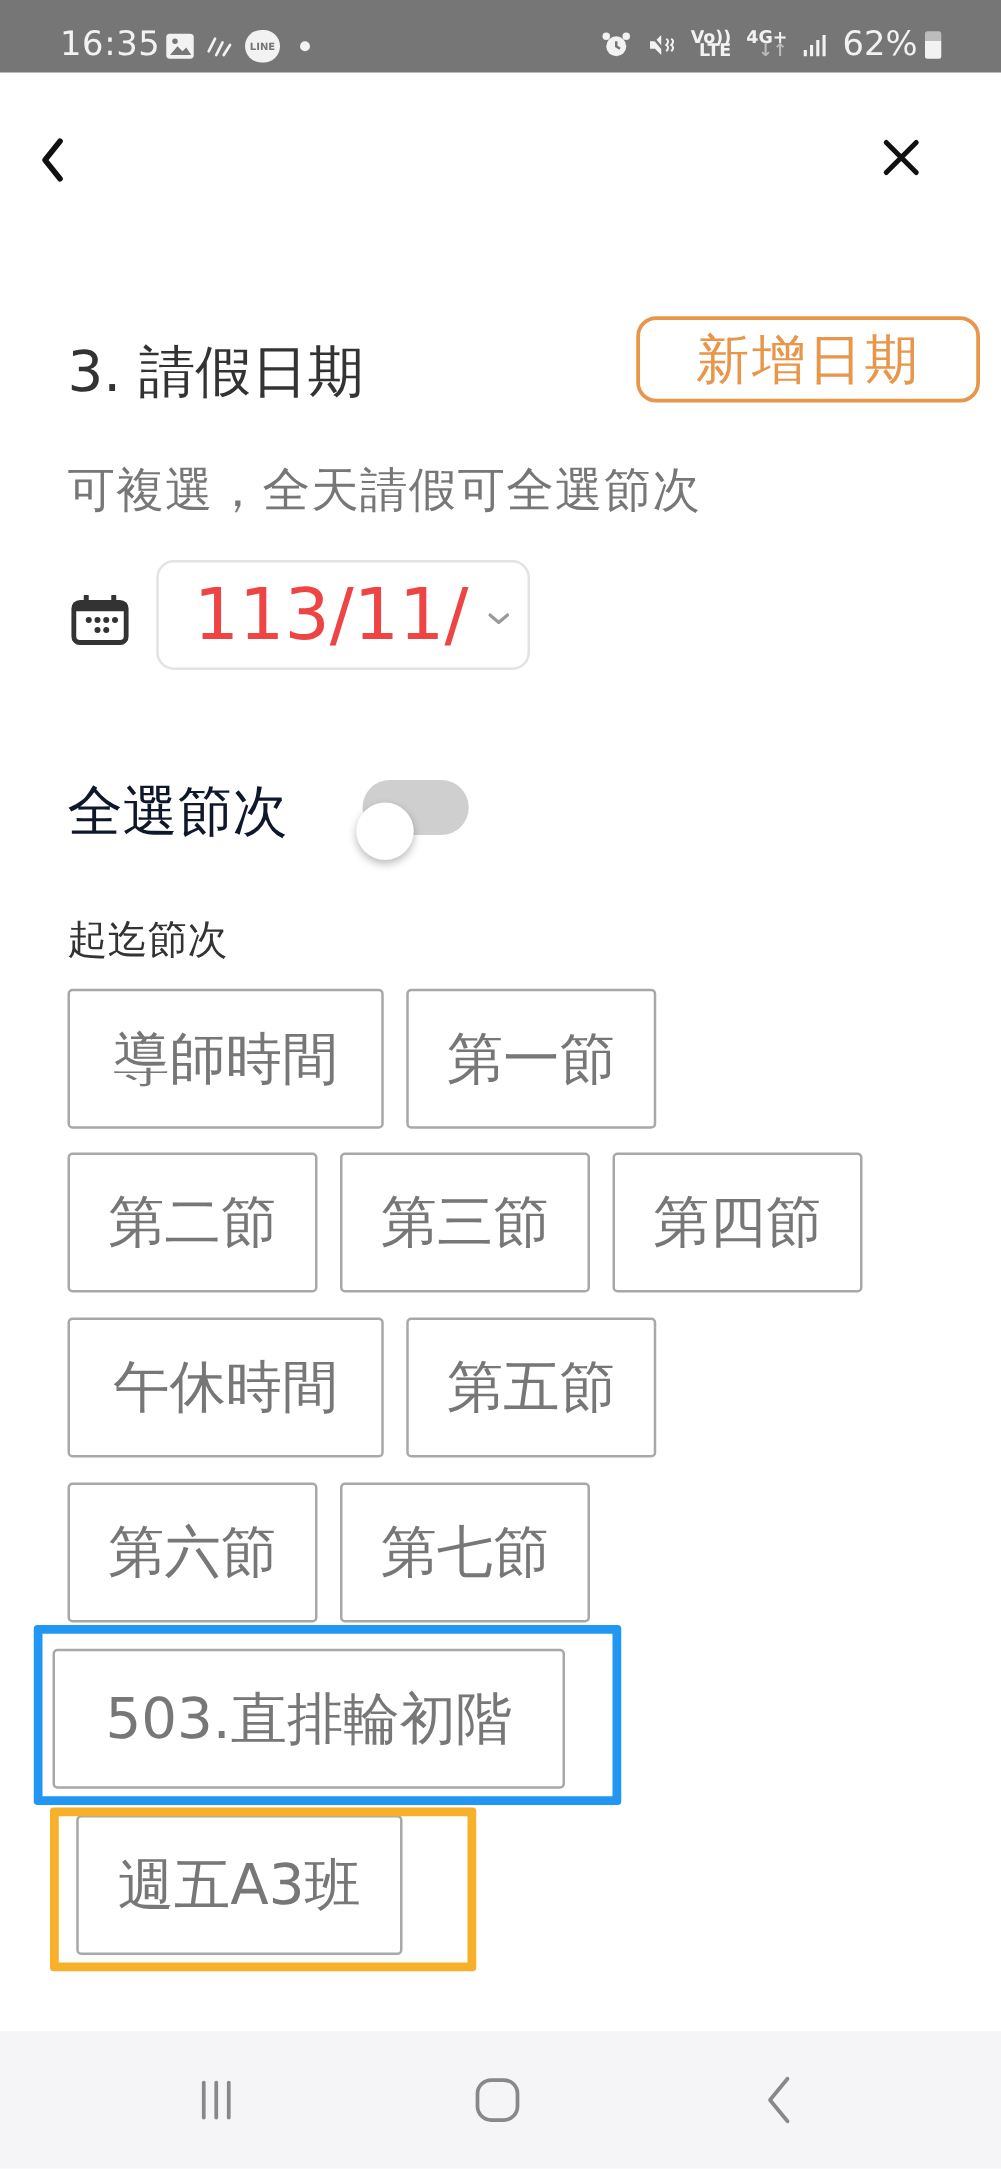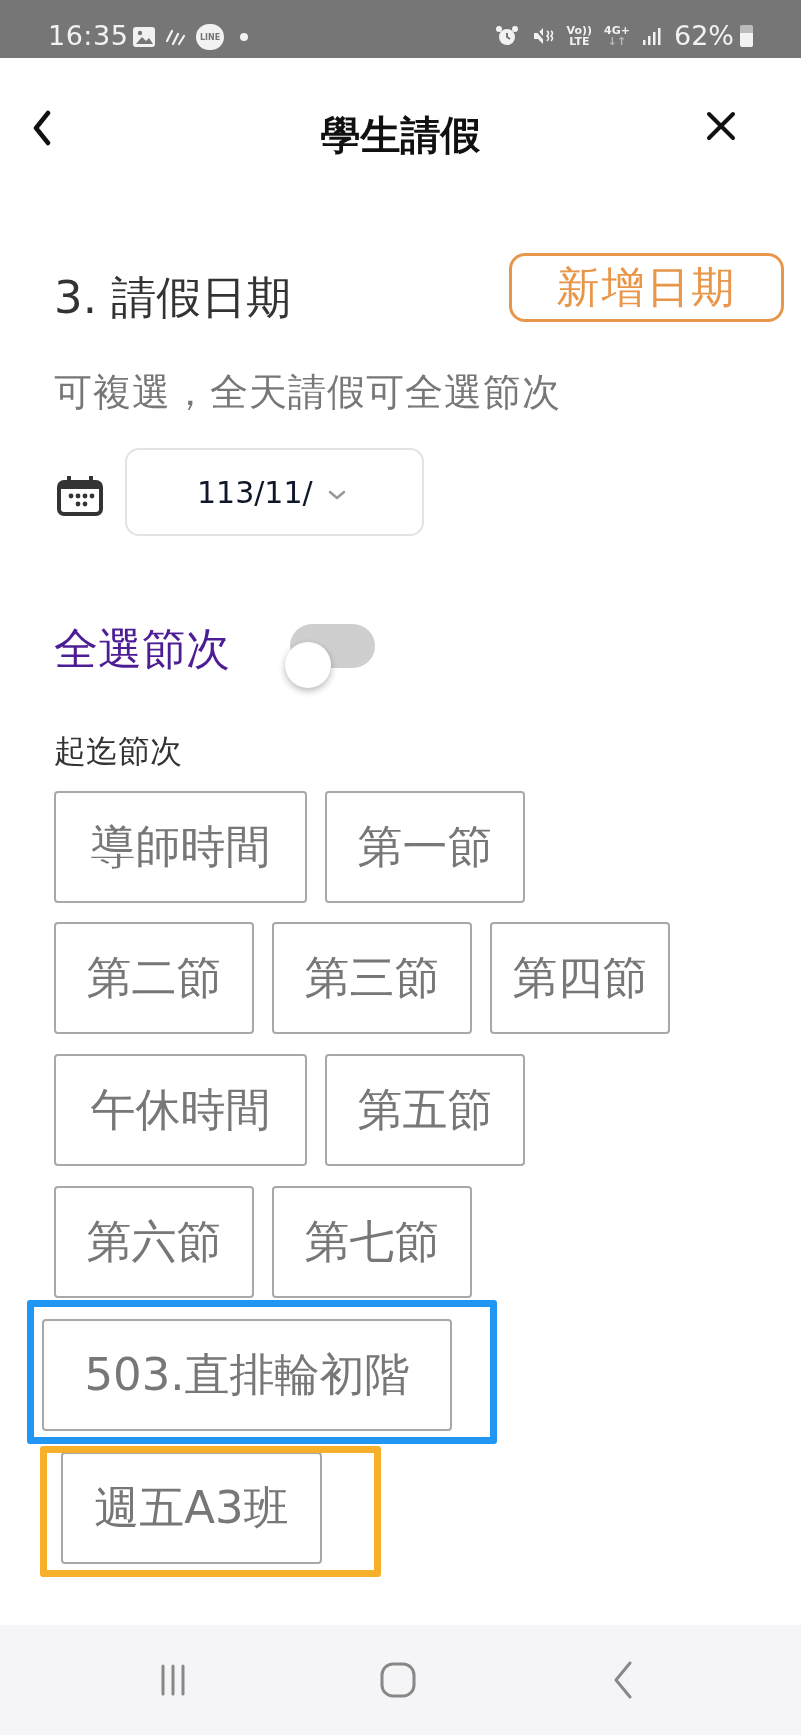--- a/index.html
+++ b/index.html
@@ -3,38 +3,38 @@
 <meta charset="utf-8">
 <style>
   * { box-sizing: border-box; margin: 0; padding: 0; }
   html, body { width: 801px; height: 1735px; background: #fff; overflow: hidden; }
   body { position: relative; font-family: "DejaVu Sans", "Liberation Sans", sans-serif; color: #333; }
 
   .status-bar { position: absolute; left: 0; top: 0; width: 801px; height: 58px; background: #767676; color: #f2f2f2; }
   .sb-time { position: absolute; left: 48px; top: 20px; font-size: 27px; letter-spacing: 0.5px; }
   .sb-left-icons { position: absolute; left: 132px; top: 24px; display: flex; align-items: center; gap: 8px; }
   .sb-right { position: absolute; right: 48px; top: 20px; display: flex; align-items: center; gap: 12px; font-size: 27px; }
-  .sb-small { font-size: 11px; line-height: 11px; text-align: center; font-weight: bold; }
+  .sb-small { font-size: 14px; line-height: 11px; text-align: right; font-weight: bold; }
   .battery { width: 13px; height: 22px; border-radius: 2px; background: linear-gradient(#bcbcbc 0 35%, #f2f2f2 35% 100%); position: relative; }
 
   .header { position: absolute; left: 0; top: 58px; width: 801px; height: 140px; }
   .back-btn { position: absolute; left: 22px; top: 45px; width: 40px; height: 50px; display: flex; align-items: center; justify-content: center; }
   .title { position: absolute; left: 0; right: 0; top: 50px; text-align: center; font-size: 40px; font-weight: bold; color: #111; }
   .close-btn { position: absolute; left: 698px; top: 45px; width: 46px; height: 46px; display: flex; align-items: center; justify-content: center; }
 
   .section-title { position: absolute; left: 54px; top: 268px; font-size: 45px; color: #333; }
   .add-date-btn { position: absolute; left: 463px; top: 253px; width: 275px; height: 69px; border: 3px solid #e8964a; border-radius: 16px; color: #e8964a; font-size: 43px; display: flex; align-items: center; justify-content: center; background: #fff; letter-spacing: 2px; margin-left: 46px; }
   .subtitle { position: absolute; left: 54px; top: 367px; font-size: 38px; color: #777; letter-spacing: 1px; }
 
   .cal-icon { position: absolute; left: 57px; top: 476px; }
   .date-select { position: absolute; left: 125px; top: 448px; width: 299px; height: 88px; border: 2px solid #e3e3e3; border-radius: 14px; display: flex; align-items: center; padding-left: 28px; background: #fff; }
-  .date-value { font-size: 30px; color: #0f172a; margin-left: 42px; }
+  .date-value { font-size: 57px; color: #ef4444; }
   .date-chevron { margin-left: 14px; margin-top: 6px; }
 
-  .toggle-label { position: absolute; left: 54px; top: 620px; font-size: 44px; color: #4c1d95; }
+  .toggle-label { position: absolute; left: 54px; top: 620px; font-size: 44px; color: #0f172a; }
   .toggle { position: absolute; left: 285px; top: 624px; width: 90px; height: 44px; }
   .toggle-track { position: absolute; left: 5px; top: 0; width: 85px; height: 44px; border-radius: 22px; background: #cfcfcf; }
   .toggle-knob { position: absolute; left: 0; top: 18px; width: 46px; height: 46px; border-radius: 50%; background: #fff; box-shadow: 0 3px 7px rgba(0,0,0,0.28); }
 
   .range-label { position: absolute; left: 54px; top: 730px; font-size: 32px; color: #333; }
 
   .period-btn { position: absolute; height: 112px; border: 2px solid #a8a8a8; border-radius: 4px; background: #fff; color: #777; font-size: 45px; display: flex; align-items: center; justify-content: center; white-space: nowrap; }
 
   .hl-blue { position: absolute; left: 27px; top: 1300px; width: 470px; height: 144px; border: 7px solid #2196f3; border-radius: 3px; pointer-events: none; }
   .hl-orange { position: absolute; left: 40px; top: 1446px; width: 341px; height: 131px; border: 7px solid #f7b02a; border-radius: 3px; pointer-events: none; }
@@ -94,21 +94,20 @@
     <span class="battery" style="margin-left:-6px;"></span>
   </div>
 </div>
 
 <div class="header">
   <div class="back-btn">
     <svg width="22" height="36" viewBox="0 0 22 36">
         <path d="M17 3 L5 18 L17 33" stroke="#111" stroke-width="4.5" fill="none" stroke-linecap="round" stroke-linejoin="round"></path>
       </svg>
   </div>
-  <div class="title">學生請假</div>
   <div class="close-btn">
     <svg width="32" height="32" viewBox="0 0 32 32">
         <path d="M4 4 L28 28 M28 4 L4 28" stroke="#111" stroke-width="4" stroke-linecap="round"></path>
       </svg>
   </div>
 </div>
 
 <div class="section-title">3. 請假日期</div>
 <div class="add-date-btn">新增日期</div>
 <div class="subtitle">可複選，全天請假可全選節次</div>
@@ -142,21 +141,21 @@
   <div class="toggle-knob"></div>
 </div>
 
 <div class="range-label">起迄節次</div>
 
 <div class="period-btn" style="left:54px;top:791px;width:253px;">導師時間</div>
 <div class="period-btn" style="left:325px;top:791px;width:200px;">第一節</div>
 
 <div class="period-btn" style="left:54px;top:922px;width:200px;">第二節</div>
 <div class="period-btn" style="left:272px;top:922px;width:200px;">第三節</div>
-<div class="period-btn" style="left:490px;top:922px;width:180px;">第四節</div>
+<div class="period-btn" style="left:490px;top:922px;width:200px;">第四節</div>
 
 <div class="period-btn" style="left:54px;top:1054px;width:253px;">午休時間</div>
 <div class="period-btn" style="left:325px;top:1054px;width:200px;">第五節</div>
 
 <div class="period-btn" style="left:54px;top:1186px;width:200px;">第六節</div>
 <div class="period-btn" style="left:272px;top:1186px;width:200px;">第七節</div>
 
 <div class="period-btn" style="left:42px;top:1319px;width:410px;">503.直排輪初階</div>
 <div class="period-btn" style="left:49px;top:1452px;width:261px;margin-left:12px;">週五A3班</div>
 

